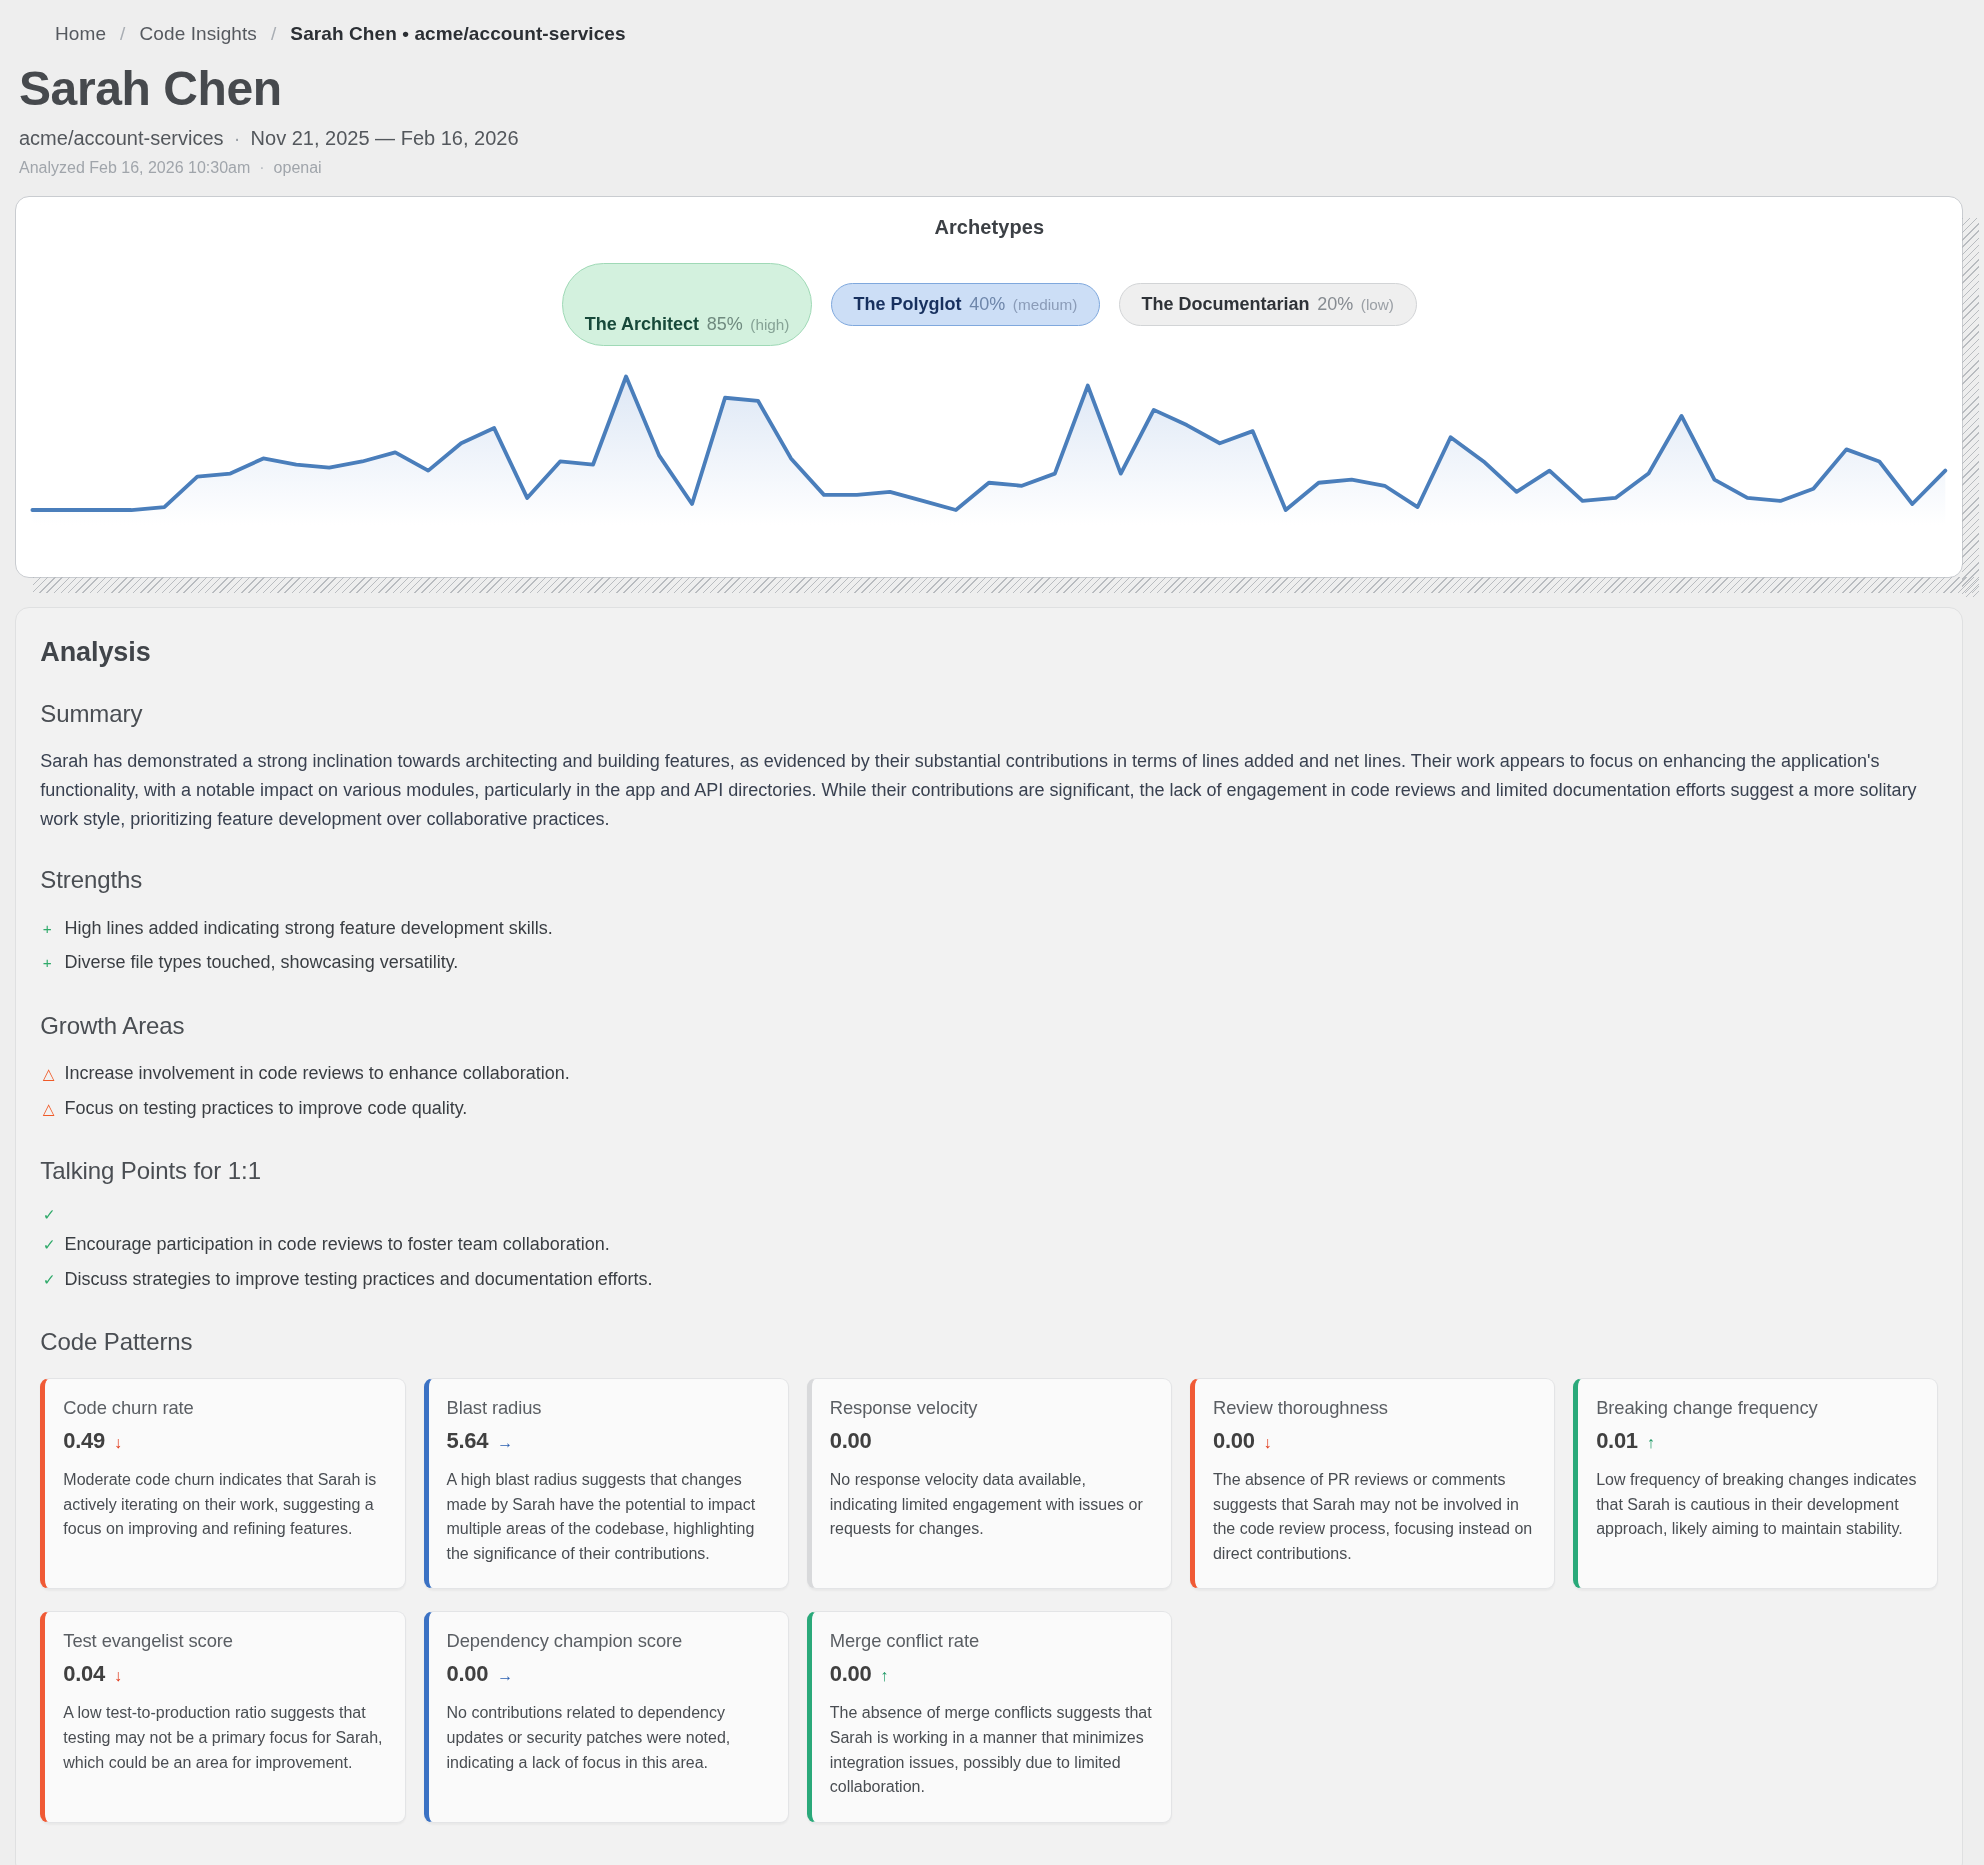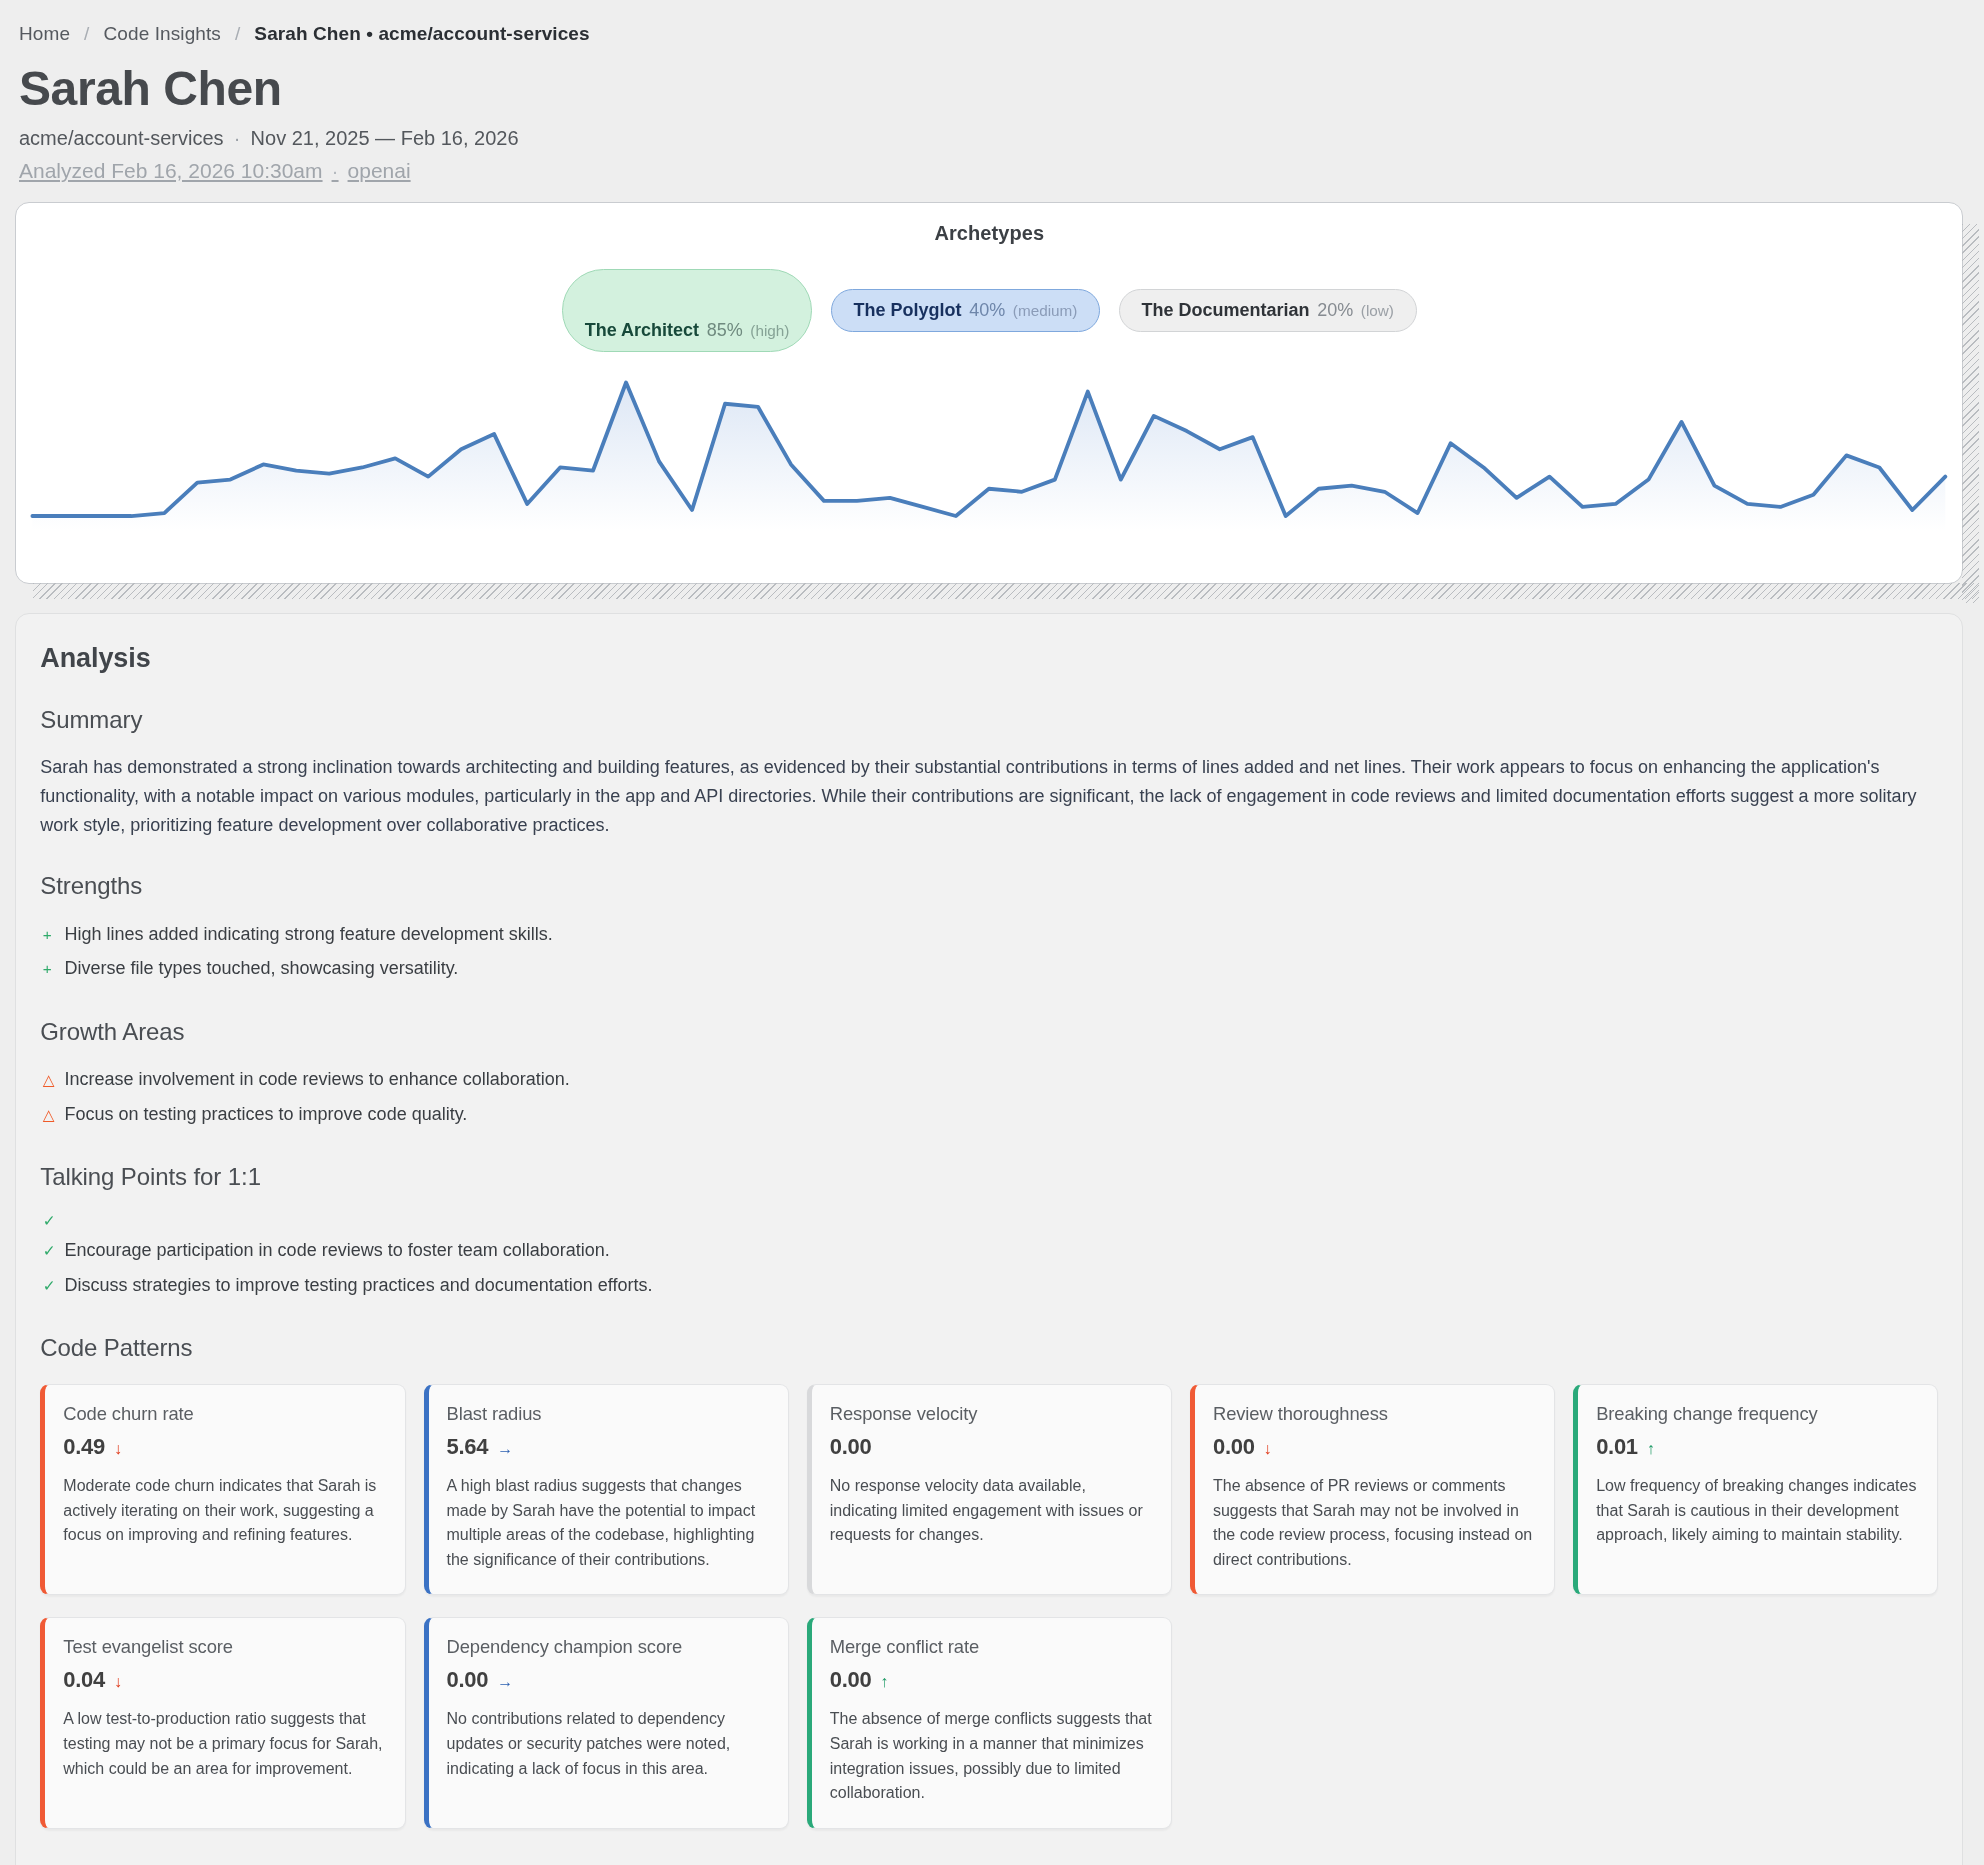--- a/index.html
+++ b/index.html
@@ -13,20 +13,21 @@
 
   
   .breadcrumb {
     display: flex;
     align-items: center;
     gap: 14px;
     padding: 23px 0 0 19px;
     font-size: 19px;
     color: #5b6066;
     letter-spacing: 0.1px;
+    margin-left: 36px;
   }
   .breadcrumb .crumb { color: #55595f; }
   .breadcrumb .crumb.link { cursor: pointer; }
   .breadcrumb .sep { color: #a8adb3; }
   .breadcrumb .crumb.current { color: #2b2f34; font-weight: 700; }
 
   
   .page-head { padding: 16.5px 0 0 19px; }
   .page-title {
     font-size: 48px;
@@ -39,26 +40,25 @@
     margin-top: 11.5px;
     font-size: 20px;
     color: #53575c;
     display: flex;
     align-items: center;
     gap: 10.2px;
   }
   .page-sub .dot { color: #9aa0a6; }
   .page-meta {
     margin-top: 9px;
-    font-size: 21px;
+    font-size: 16px;
     color: #a0a5ab;
     display: flex;
     align-items: center;
     gap: 9px;
-    text-decoration: underline;
   }
   .page-meta .dot { color: #b5babf; }
 
   
   .chart-panel-wrap { padding: 19px 21.6px 0 15.3px; position: relative; }
   .chart-panel {
     position: relative;
     background: #ffffff;
     border: 1.3px solid #c9ccd0;
     border-radius: 14px;

